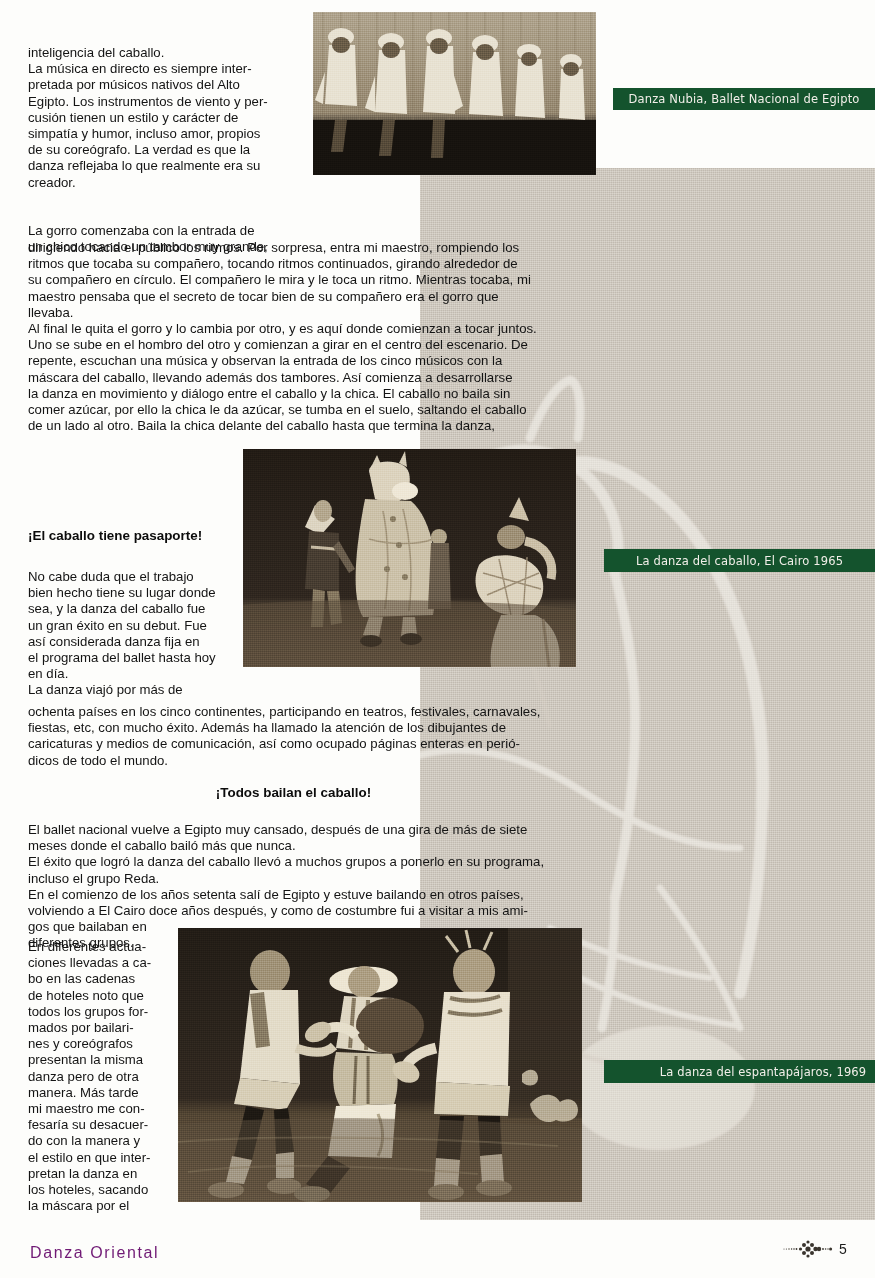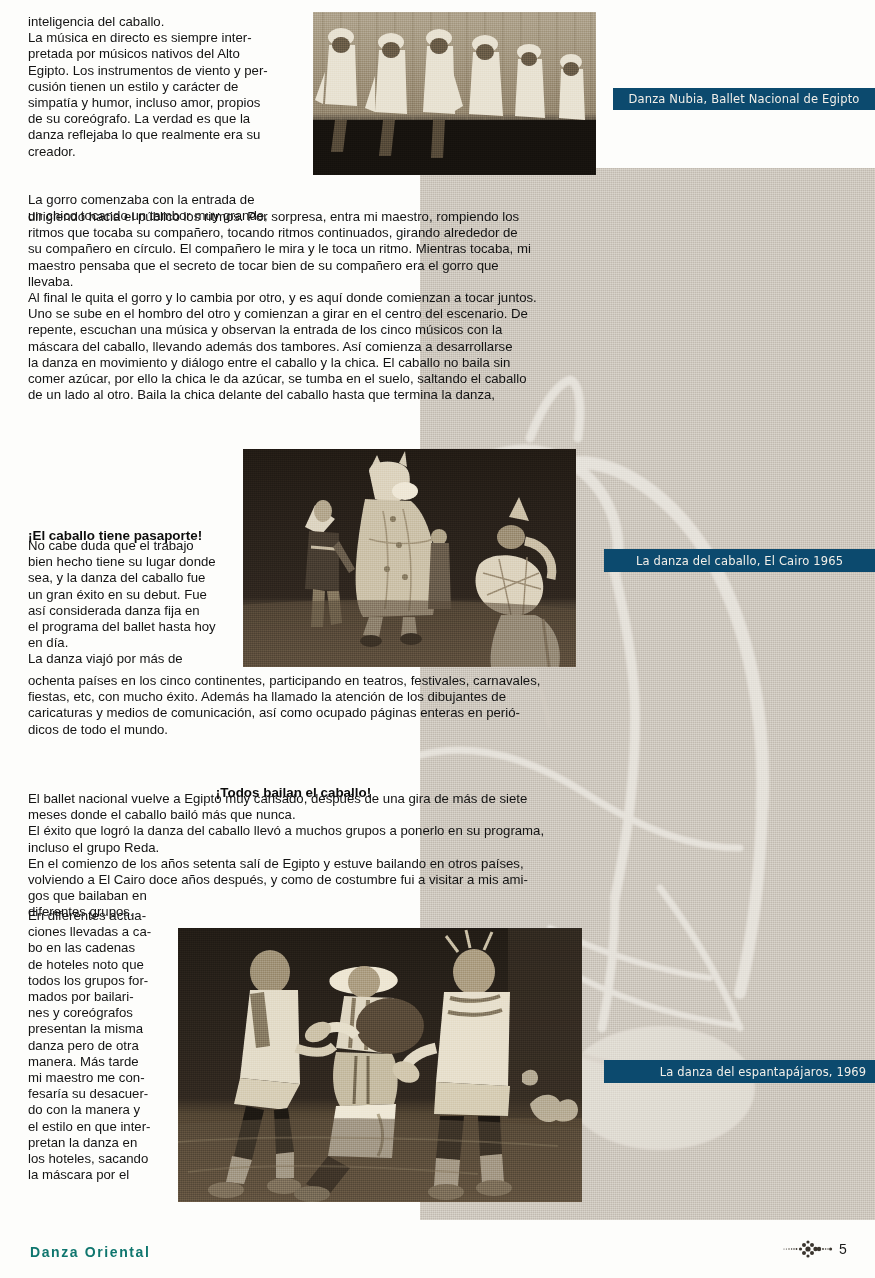--- a/index.html
+++ b/index.html
@@ -38,36 +38,37 @@
     mix-blend-mode:overlay;
   }
   .photo svg{width:100%;height:100%;display:block;}
 
   #photo1{left:313px;top:12px;width:283px;height:163px;}
   #photo2{left:243px;top:449px;width:333px;height:218px;}
   #photo3{left:178px;top:928px;width:404px;height:274px;}
 
   
   .caption{
-    position:absolute;background:#0c4a6e;color:#f2efe9;
+    position:absolute;background:#14532d;color:#f2efe9;
     font-size:11.5px;letter-spacing:.15px;
     display:flex;align-items:center;justify-content:center;
     font-family:"DejaVu Sans",sans-serif;
   }
   #cap1{left:613px;top:88px;width:262px;height:22px;}
   #cap2{left:604px;top:549px;width:271px;height:23px;}
   #cap3{left:604px;top:1060px;width:318px;height:23px;}
 
   
   .txt{
     position:absolute;
     font-size:13.2px;line-height:16.2px;
     text-align:justify;
     color:#141414;
     white-space:pre-line;
+    margin-top:31px;
   }
   .txt.narrow{text-align:justify;}
   .head{
     position:absolute;font-weight:bold;font-size:13.4px;line-height:16.2px;
     color:#0c0c0c;
     margin-top:7px;
   }
 
   #t1{left:28px;top:14px;width:282px;}
   #t2{left:28px;top:192px;width:282px;}
@@ -76,23 +77,22 @@
   #h1{left:28px;top:521px;width:213px;}
   #t5{left:28px;top:538px;width:213px;}
   #t6{left:28px;top:673px;width:531px;}
   #h2{left:28px;top:778px;width:531px;text-align:center;}
   #t7{left:28px;top:791px;width:531px;}
   #t8{left:28px;top:908px;width:146px;}
 
   
   .footer-title{
     position:absolute;left:30px;top:1244px;
-    font-size:14px;letter-spacing:1.6px;color:#0f766e;
+    font-size:16px;letter-spacing:1.6px;color:#701a75;
     font-family:"Liberation Sans",sans-serif;
-    font-weight:bold;
   }
   .folio{
     position:absolute;left:782px;top:1237px;width:80px;height:24px;
     display:flex;align-items:center;gap:5px;
   }
   .folio .ornament{width:52px;height:20px;display:block;}
   .folio .num{font-size:14px;color:#1b1b1b;line-height:1;}
 </style>
 </head>
 <body>

